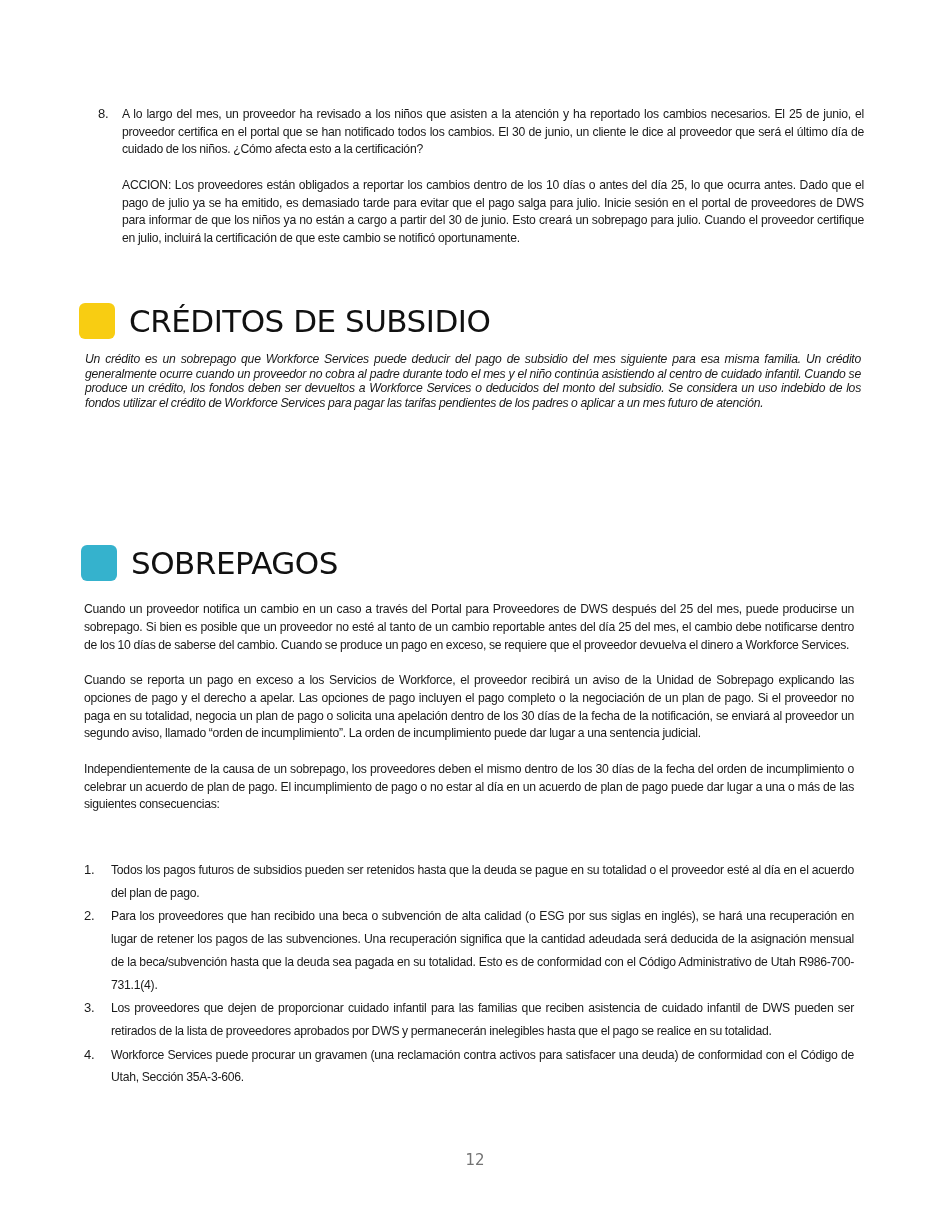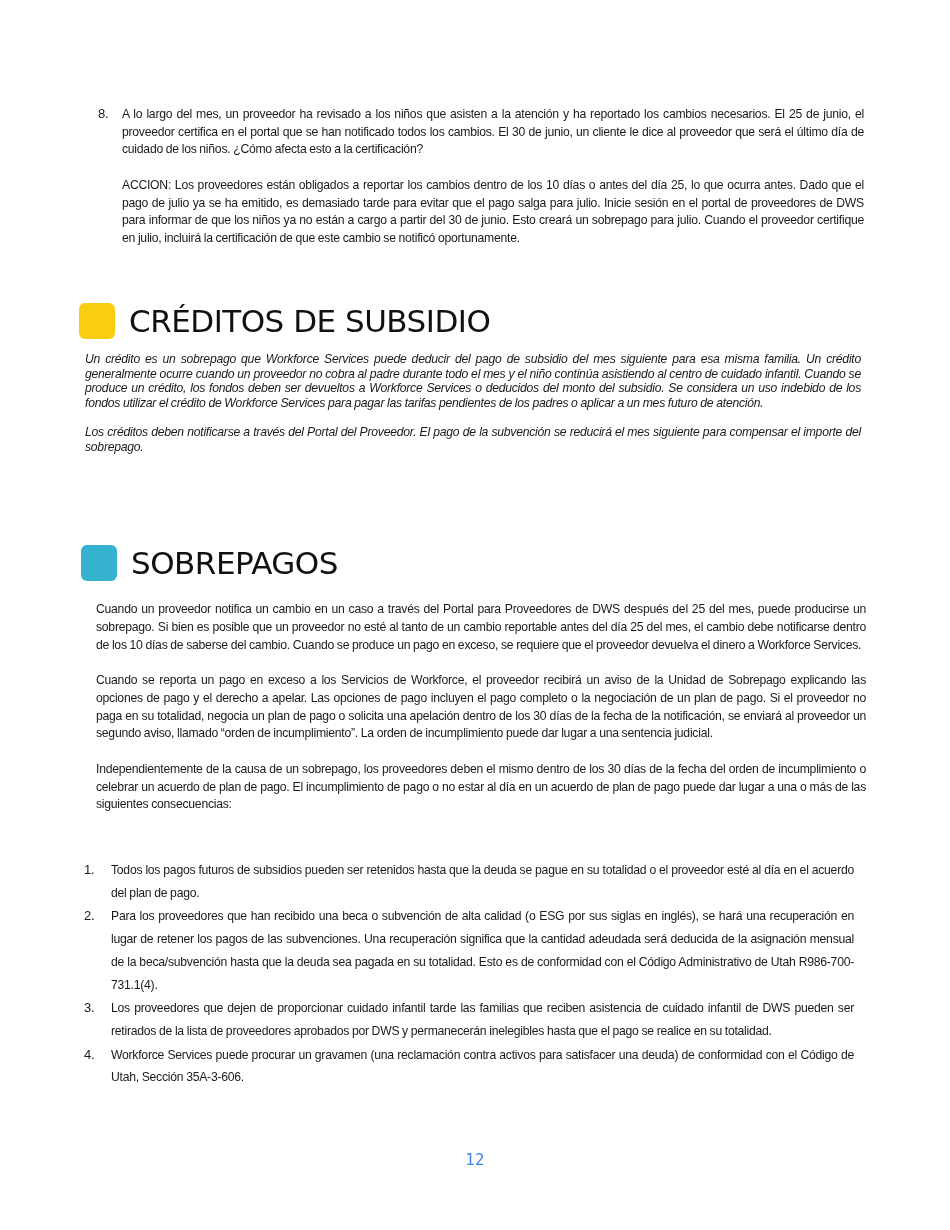--- a/index.html
+++ b/index.html
@@ -13,27 +13,27 @@
   .q8 .body { margin-left: 24px; line-height: 17.7px; }
   .q8 .body p { margin: 0 0 17.7px 0; }
   .heading { position: absolute; display: flex; align-items: center; text-align: center; }
   .heading .square { width: 36px; height: 36px; border-radius: 6px; margin-right: 14px; }
   .heading .title { font-family: "DejaVu Sans", sans-serif; font-size: 31px; color: #111;
                     letter-spacing: -0.5px; font-weight: normal; }
   .h1 { left: 79px; top: 303px; }
   .h2 { left: 81px; top: 545px; }
   .sec1 { position: absolute; left: 85px; top: 352px; width: 776px; line-height: 14.6px; }
   .sec1 p { margin: 0 0 14.8px 0; font-style: italic; }
-  .sec2 { position: absolute; left: 96px; top: 601px; width: 770px; line-height: 17.8px; }
+  .sec2 { position: absolute; left: 84px; top: 601px; width: 770px; line-height: 17.8px; }
   .sec2 p { margin: 0 0 17.6px 0; }
   .list { position: absolute; left: 84px; top: 859px; width: 770px; line-height: 22.7px; }
   .list .item { position: relative; padding-left: 27px; margin-bottom: 1px; }
   .list .item .n { position: absolute; left: 0; top: 0; font-size: 13px; }
   .pagenum { position: absolute; left: 0; width: 950px; top: 1151px; text-align: center;
-             font-family: "DejaVu Sans", sans-serif; font-size: 15px; color: #3b82f6; }
+             font-family: "DejaVu Sans", sans-serif; font-size: 15px; color: #737373; }
 </style>
 </head>
 <body>
 
 <div class="page">
 
   <div class="q8 txt">
     <span class="num">8.</span>
     <div class="body">
       <p>A lo largo del mes, un proveedor ha revisado a los niños que asisten a la atención y ha reportado los cambios necesarios. El 25 de junio, el proveedor certifica en el portal que se han notificado todos los cambios. El 30 de junio, un cliente le dice al proveedor que será el último día de cuidado de los niños. ¿Cómo afecta esto a la certificación?</p>
@@ -41,21 +41,20 @@
     </div>
   </div>
 
   <div class="heading h1">
     <div class="square" style="background:#F8CD12;"></div>
     <div class="title">CRÉDITOS DE SUBSIDIO</div>
   </div>
 
   <div class="sec1 txt">
     <p>Un crédito es un sobrepago que Workforce Services puede deducir del pago de subsidio del mes siguiente para esa misma familia. Un crédito generalmente ocurre cuando un proveedor no cobra al padre durante todo el mes y el niño continúa asistiendo al centro de cuidado infantil. Cuando se produce un crédito, los fondos deben ser devueltos a Workforce Services o deducidos del monto del subsidio. Se considera un uso indebido de los fondos utilizar el crédito de Workforce Services para pagar las tarifas pendientes de los padres o aplicar a un mes futuro de atención.</p>
-    <p>Los créditos deben notificarse a través del Portal del Proveedor. El pago de la subvención se reducirá el mes siguiente para compensar el importe del sobrepago.</p>
   </div>
 
   <div class="heading h2">
     <div class="square" style="background:#35B2CD;"></div>
     <div class="title">SOBREPAGOS</div>
   </div>
 
   <div class="sec2 txt">
     <p>Cuando un proveedor notifica un cambio en un caso a través del Portal para Proveedores de DWS después del 25 del mes, puede producirse un sobrepago. Si bien es posible que un proveedor no esté al tanto de un cambio reportable antes del día 25 del mes, el cambio debe notificarse dentro de los 10 días de saberse del cambio. Cuando se produce un pago en exceso, se requiere que el proveedor devuelva el dinero a Workforce Services.</p>
     <p>Cuando se reporta un pago en exceso a los Servicios de Workforce, el proveedor recibirá un aviso de la Unidad de Sobrepago explicando las opciones de pago y el derecho a apelar. Las opciones de pago incluyen el pago completo o la negociación de un plan de pago. Si el proveedor no paga en su totalidad, negocia un plan de pago o solicita una apelación dentro de los 30 días de la fecha de la notificación, se enviará al proveedor un segundo aviso, llamado “orden de incumplimiento”. La orden de incumplimiento puede dar lugar a una sentencia judicial.</p>
@@ -66,21 +65,21 @@
     <div class="item">
       <span class="n">1.</span>
       <span>Todos los pagos futuros de subsidios pueden ser retenidos hasta que la deuda se pague en su totalidad o el proveedor esté al día en el acuerdo del plan de pago.</span>
     </div>
     <div class="item">
       <span class="n">2.</span>
       <span>Para los proveedores que han recibido una beca o subvención de alta calidad  (o ESG por sus siglas en inglés), se hará  una recuperación en lugar de retener los pagos de las subvenciones. Una recuperación significa que la cantidad adeudada será deducida de la asignación mensual de la beca/subvención hasta que la deuda sea pagada en su totalidad. Esto es de conformidad con el Código Administrativo de Utah R986-700-731.1(4).</span>
     </div>
     <div class="item">
       <span class="n">3.</span>
-      <span>Los proveedores que dejen de proporcionar cuidado infantil tarde las familias que reciben asistencia de cuidado infantil de DWS pueden ser retirados de la lista de proveedores aprobados por DWS y permanecerán inelegibles hasta que el pago se realice en su totalidad.</span>
+      <span>Los proveedores que dejen de proporcionar cuidado infantil para las familias que reciben asistencia de cuidado infantil de DWS pueden ser retirados de la lista de proveedores aprobados por DWS y permanecerán inelegibles hasta que el pago se realice en su totalidad.</span>
     </div>
     <div class="item">
       <span class="n">4.</span>
       <span>Workforce Services puede procurar un gravamen (una reclamación contra activos para satisfacer una deuda) de conformidad con el Código de Utah, Sección 35A-3-606.</span>
     </div>
   </div>
 
   <div class="pagenum">12</div>
 </div>
 

